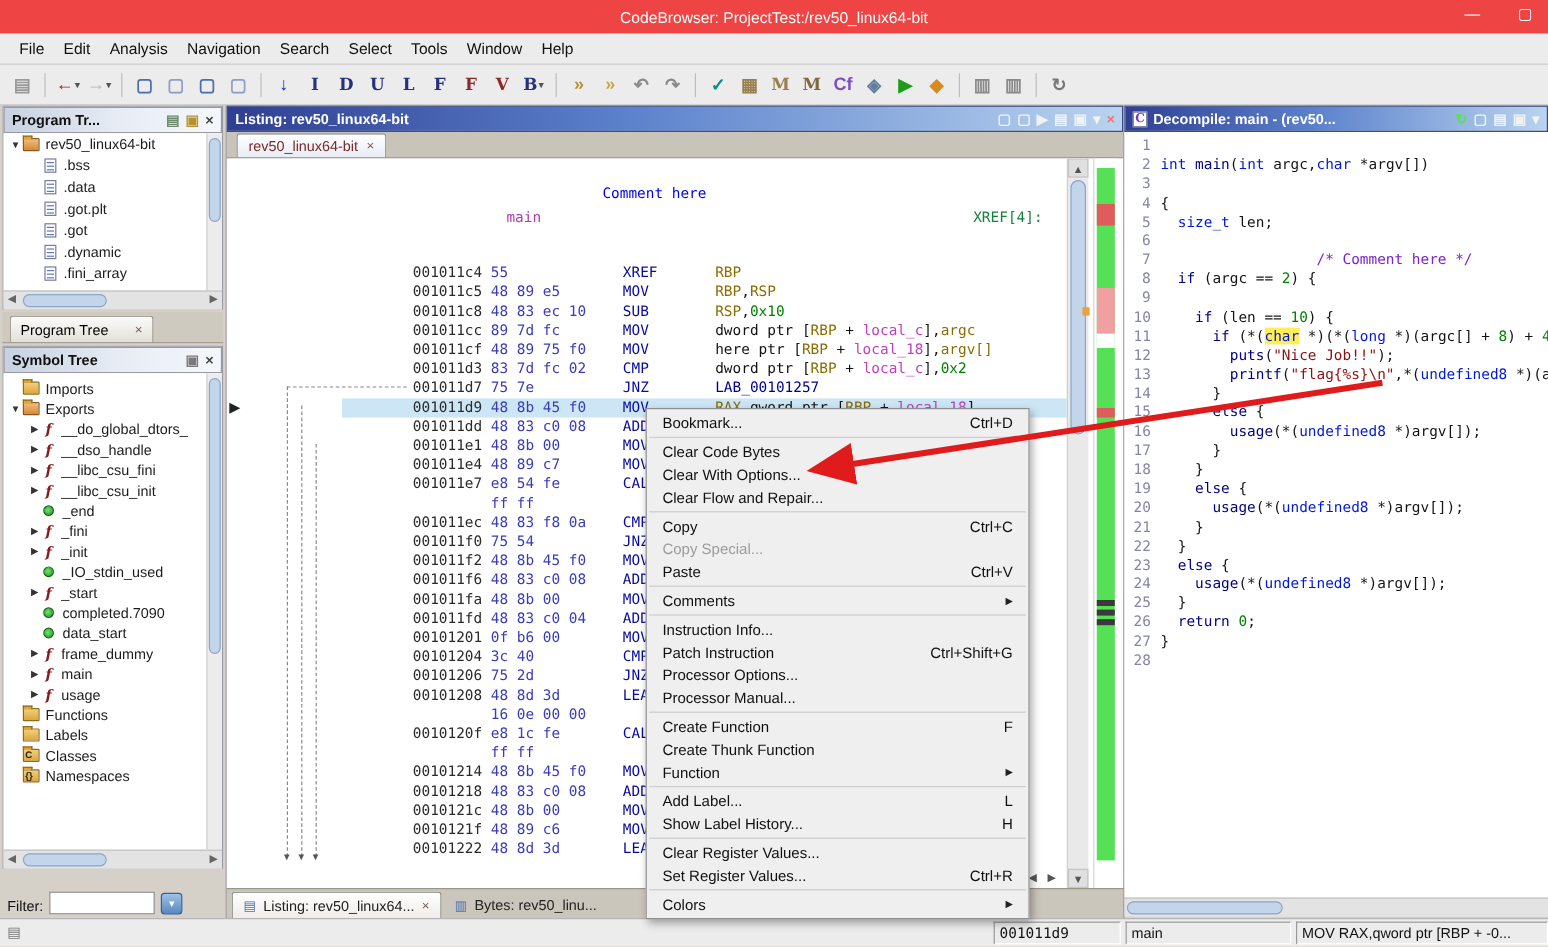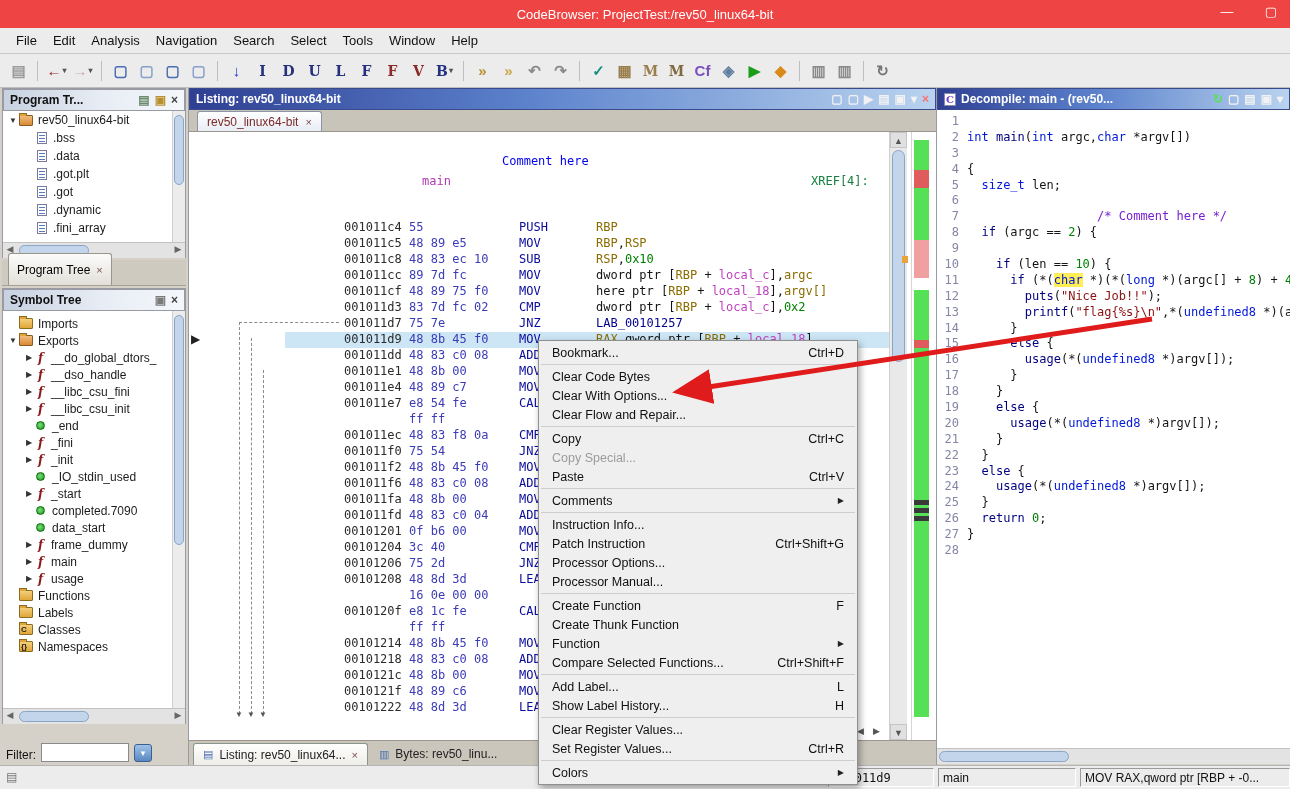--- a/index.html
+++ b/index.html
@@ -59,22 +59,22 @@
   .ico-folder::before{content:"";position:absolute;left:-1px;top:-3px;width:6px;height:2px;background:#dfa63a;border:1px solid #8a6d20;border-bottom:none}
   .ico-folder.open{background:linear-gradient(#f2bd7d,#d88a35);border-color:#8a5a20}
   .fovl{position:absolute;left:1px;top:-1px;font:bold 8px/11px "Liberation Sans",sans-serif;color:#222}
   .ico-page{display:inline-block;width:10px;height:12px;background:#fff;border:1px solid #7a7a9a;margin-right:4px;position:relative;flex:none}
   .ico-page::before{content:"";position:absolute;left:1px;top:2px;right:1px;height:1px;background:#5b79c0;box-shadow:0 3px 0 #5b79c0,0 6px 0 #5b79c0}
   .ico-fn{display:inline-block;width:11px;text-align:center;color:#8b1a1a;font:italic bold 12px "DejaVu Serif",serif;margin-right:3px;flex:none}
   .ico-dot{display:inline-block;width:9px;height:9px;border-radius:50%;background:radial-gradient(circle at 3px 3px,#7ae07a,#139413);
     border:1px solid #0c6b0c;margin:0 5px 0 1px;flex:none}
 
   .lefttabs{position:absolute;left:0;top:172px;width:184px;height:26px;background:#cfcabf;border-bottom:1px solid #a5a095;display:flex;align-items:flex-end;padding-left:6px}
-  .ltab{height:32px;background:linear-gradient(#fbfbfb,#e2e0d8);border:1px solid #9a968c;border-bottom:none;border-radius:3px 3px 0 0;
-    display:flex;align-items:center;padding:0 8px;font-size:12px;gap:6px}
+  .ltab{height:22px;background:linear-gradient(#fbfbfb,#e2e0d8);border:1px solid #9a968c;border-bottom:none;border-radius:3px 3px 0 0;
+    display:flex;align-items:center;padding:0 8px;font-size:12px;gap:22px}
   .tclose{color:#7a5050;font-size:11px}
 
   .filterrow{position:absolute;left:0;top:642px;width:184px;height:32px;display:flex;align-items:flex-end;padding:0 4px;gap:5px}
   .flabel{font-size:12px;color:#111}
   .finput{width:88px;height:19px;border:1px solid #8a8a8a;background:#fff;font-size:12px;padding:0 3px}
   .ficon{width:18px;height:18px;background:linear-gradient(#9ec2e8,#5a88c0);border:1px solid #3a6090;border-radius:3px;
     color:#fff;font-size:9px;display:flex;align-items:center;justify-content:center}
 
   
   .centercol{position:absolute;left:188px;top:88px;width:748px;height:677px;border-left:1px solid #9a9aa5}
@@ -500,21 +500,21 @@
       <span class="flowarrow" style="left:46px;top:578px">▼</span>
       <span class="flowarrow" style="left:58px;top:578px">▼</span>
       <span class="flowarrow" style="left:70px;top:578px">▼</span>
       <span class="cursor-arrow">▶</span>
 
       <span class="plate mono" style="left:313px;top:22px;color:#0000f0">Comment here</span>
       <span class="plate mono" style="left:233px;top:42px;color:#b03ab0">main</span>
       <span class="plate mono" style="left:622px;top:42px;color:#15803d">XREF[4]:</span>
 
       <div class="rows" id="lrows">
-          <div class="lrow"><span class="addr">001011c4</span><span class="bytes">55</span><span class="mn">PUSH</span><span class="ops"><span class="sg-r">RBP</span></span></div>
+          <div class="lrow"><span class="addr">001011c4</span><span class="bytes">55</span><span class="mn">XREF</span><span class="ops"><span class="sg-r">RBP</span></span></div>
           <div class="lrow"><span class="addr">001011c5</span><span class="bytes">48 89 e5</span><span class="mn">MOV</span><span class="ops"><span class="sg-r">RBP</span><span class="sg-p">,</span><span class="sg-r">RSP</span></span></div>
           <div class="lrow"><span class="addr">001011c8</span><span class="bytes">48 83 ec 10</span><span class="mn">SUB</span><span class="ops"><span class="sg-r">RSP</span><span class="sg-p">,</span><span class="sg-n">0x10</span></span></div>
           <div class="lrow"><span class="addr">001011cc</span><span class="bytes">89 7d fc</span><span class="mn">MOV</span><span class="ops"><span class="sg-p">dword ptr [</span><span class="sg-r">RBP</span><span class="sg-p"> + </span><span class="sg-v">local_c</span><span class="sg-p">],</span><span class="sg-r">argc</span></span></div>
           <div class="lrow"><span class="addr">001011cf</span><span class="bytes">48 89 75 f0</span><span class="mn">MOV</span><span class="ops"><span class="sg-p">here ptr [</span><span class="sg-r">RBP</span><span class="sg-p"> + </span><span class="sg-v">local_18</span><span class="sg-p">],</span><span class="sg-r">argv[]</span></span></div>
           <div class="lrow"><span class="addr">001011d3</span><span class="bytes">83 7d fc 02</span><span class="mn">CMP</span><span class="ops"><span class="sg-p">dword ptr [</span><span class="sg-r">RBP</span><span class="sg-p"> + </span><span class="sg-v">local_c</span><span class="sg-p">],</span><span class="sg-n">0x2</span></span></div>
           <div class="lrow"><span class="addr">001011d7</span><span class="bytes">75 7e</span><span class="mn">JNZ</span><span class="ops"><span class="sg-l">LAB_00101257</span></span></div>
           <div class="lrow sel"><span class="addr">001011d9</span><span class="bytes">48 8b 45 f0</span><span class="mn">MOV</span><span class="ops"><span class="sg-r">RAX</span><span class="sg-p">,qword ptr [</span><span class="sg-r">RBP</span><span class="sg-p"> + </span><span class="sg-v">local_18</span><span class="sg-p">]</span></span></div>
           <div class="lrow"><span class="addr">001011dd</span><span class="bytes">48 83 c0 08</span><span class="mn">ADD</span></div>
           <div class="lrow"><span class="addr">001011e1</span><span class="bytes">48 8b 00</span><span class="mn">MOV</span></div>
           <div class="lrow"><span class="addr">001011e4</span><span class="bytes">48 89 c7</span><span class="mn">MOV</span></div>
@@ -763,24 +763,20 @@
         <span class="clab">Create Function</span>
         <span class="csc">F</span>
       </div>
       <div class="citem">
         <span class="clab">Create Thunk Function</span>
       </div>
       <div class="citem">
         <span class="clab">Function</span>
         <span class="csub">▶</span>
       </div>
-      <div class="citem">
-        <span class="clab">Compare Selected Functions...</span>
-        <span class="csc">Ctrl+Shift+F</span>
-      </div>
       <div class="csep"></div>
       <div class="citem">
         <span class="clab">Add Label...</span>
         <span class="csc">L</span>
       </div>
       <div class="citem">
         <span class="clab">Show Label History...</span>
         <span class="csc">H</span>
       </div>
       <div class="csep"></div>

